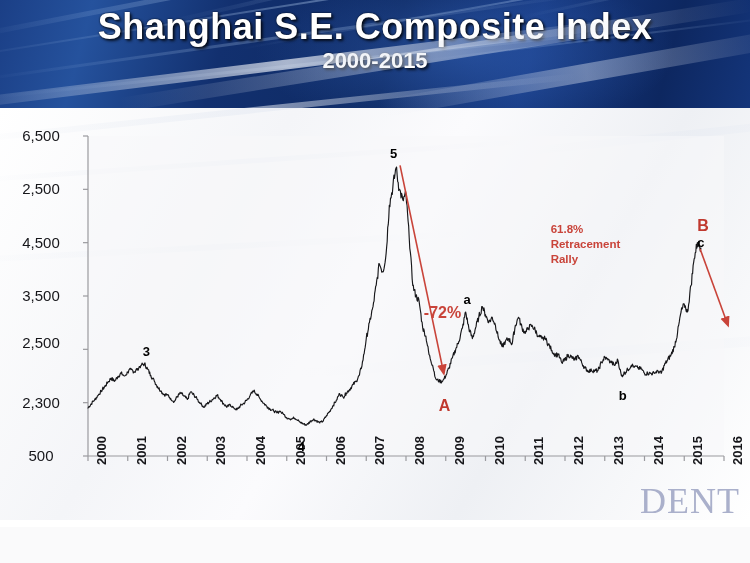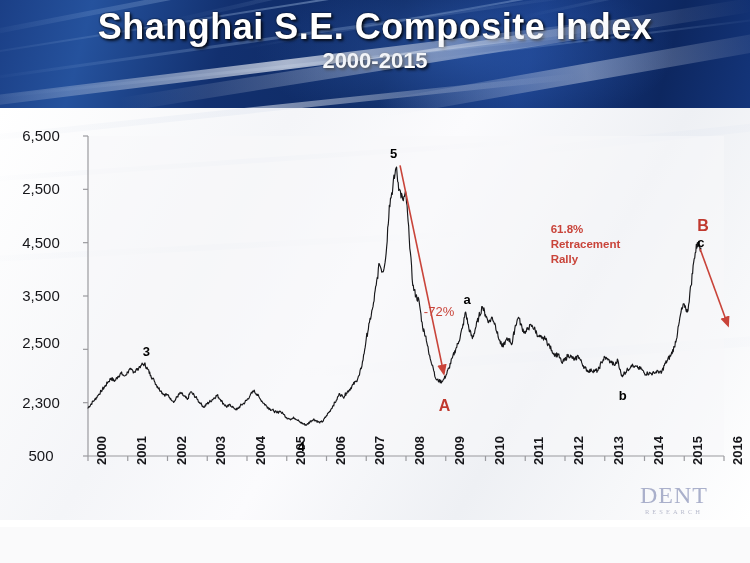--- a/index.html
+++ b/index.html
@@ -41,25 +41,25 @@
   .ylabel{position:absolute;font-size:15px;font-weight:normal;color:#16161a;text-align:center;width:70px;
     font-family:"Liberation Sans",sans-serif;}
   .xlabel{position:absolute;font-size:13px;font-weight:bold;color:#16161a;
     transform:rotate(-90deg);transform-origin:left top;white-space:nowrap;
     font-family:"Liberation Sans",sans-serif;}
 
   .wave-label{position:absolute;font-size:15px;font-weight:bold;color:#000;}
   .wave-label.small{font-size:13px;font-weight:bold;}
   .red-label{position:absolute;font-weight:bold;color:#c0392f;}
 
-  #pct-label{position:absolute;font-size:13px;font-weight:normal;color:#c9443a;}
+  #pct-label{position:absolute;font-size:16px;font-weight:bold;color:#c9443a;}
   #retrace-label{position:absolute;font-size:11.5px;font-weight:bold;color:#c9443a;line-height:1.32;}
 
   #watermark{position:absolute;left:640px;top:483px;text-align:center;}
-  #wm-dent{font-family:"Liberation Serif",serif;font-size:24px;color:#aab0cb;letter-spacing:1px;line-height:1;}
+  #wm-dent{font-family:"Liberation Serif",serif;font-size:36px;color:#aab0cb;letter-spacing:1px;line-height:1;}
   #wm-research{font-family:"Liberation Serif",serif;font-size:6.5px;color:#b9bccd;letter-spacing:3px;margin-top:1px;}
 </style>
 </head>
 <body>
 
 <div id="slide">
 
   <div id="header">
     <div id="header-fade"></div>
     <div id="header-streaks">

